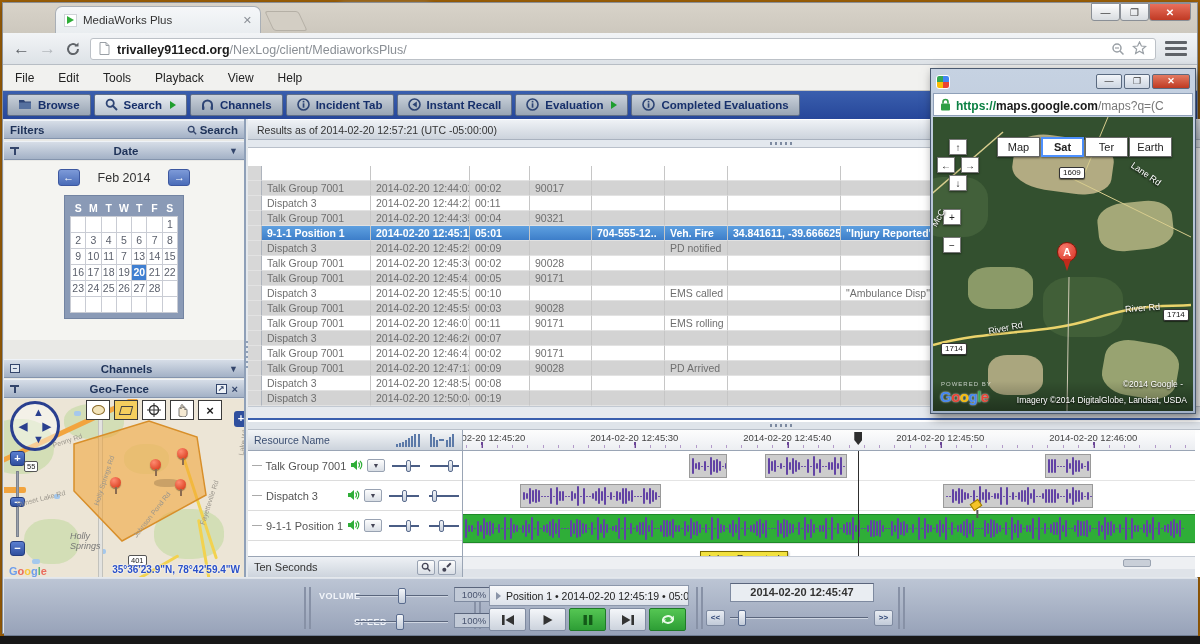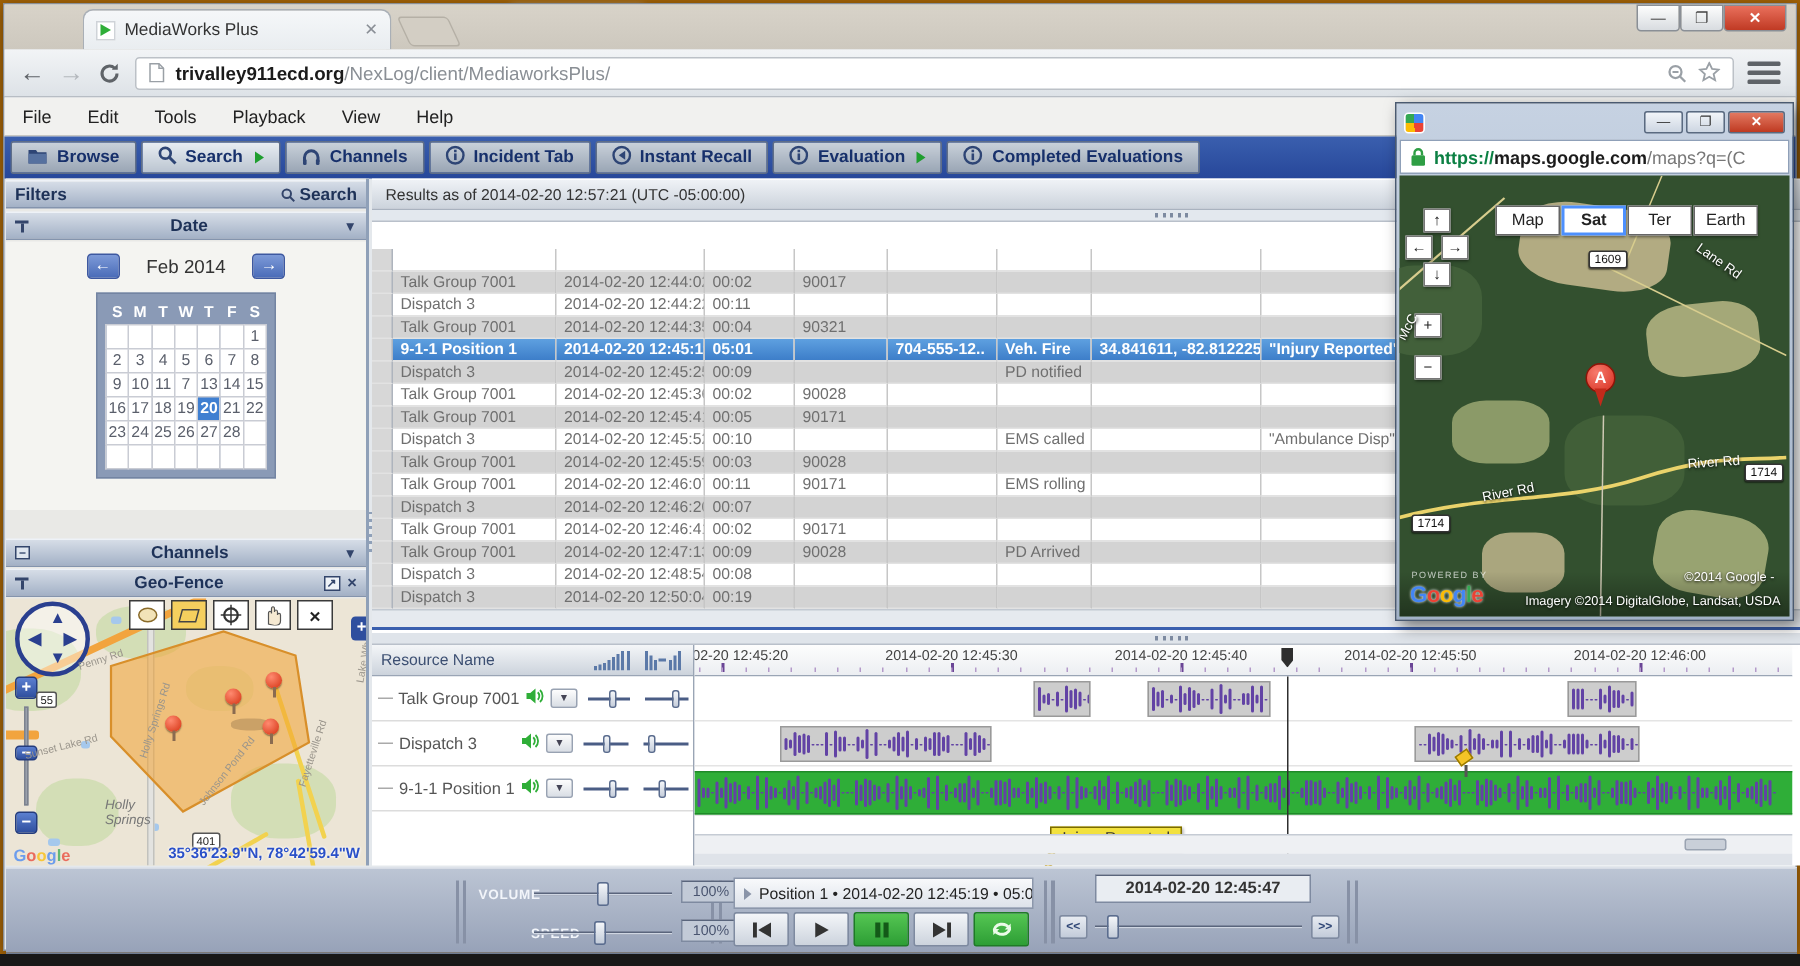--- a/index.html
+++ b/index.html
@@ -551,21 +551,21 @@
             <div class="tc" style="width: 354px;"></div>
           </div>
           <div class="trow sel">
             <div class="tc gutter" style="width: 14px;"></div>
             <div class="tc" style="width: 109px;">9-1-1 Position 1</div>
             <div class="tc" style="width: 99px;">2014-02-20 12:45:19</div>
             <div class="tc" style="width: 60px;">05:01</div>
             <div class="tc" style="width: 62px;"></div>
             <div class="tc" style="width: 73px;">704-555-12..</div>
             <div class="tc" style="width: 63px;">Veh. Fire</div>
-            <div class="tc" style="width: 113px;">34.841611, -82.812225</div>
+            <div class="tc" style="width: 113px;">34.841611, -39.666625</div>
             <div class="tc" style="width: 354px;">"Injury Reported"</div>
           </div>
           <div class="trow odd">
             <div class="tc gutter" style="width: 14px;"></div>
             <div class="tc" style="width: 109px;">Dispatch 3</div>
             <div class="tc" style="width: 99px;">2014-02-20 12:45:25</div>
             <div class="tc" style="width: 60px;">00:09</div>
             <div class="tc" style="width: 62px;"></div>
             <div class="tc" style="width: 73px;"></div>
             <div class="tc" style="width: 63px;">PD notified</div>
@@ -757,20 +757,36 @@
                 </svg></span>
               <span class="ddbtn">▼</span>
               <span class="mslider">
                 <span class="mhandle" style="left: 17px;"></span>
               </span>
               <span class="mslider">
                 <span class="mhandle" style="left: 10px;"></span>
               </span>
             </div>
           </div>
+        <div id="res-foot">
+          <span>Ten Seconds</span>
+          <span class="sp"></span>
+          <span class="ftbtn">
+              <svg width="10" height="10" viewBox="0 0 12 12">
+                <circle cx="5" cy="5" r="3.4" fill="none" stroke="#445" stroke-width="1.6"></circle>
+                <line x1="7.6" y1="7.6" x2="11" y2="11" stroke="#445" stroke-width="1.6"></line>
+              </svg>
+            </span>
+          <span class="ftbtn">
+              <svg width="10" height="10" viewBox="0 0 12 12">
+                <path d="M10.5 1.5L6 6" stroke="#445" stroke-width="2.4"></path>
+                <circle cx="2.8" cy="9.2" r="2.4" fill="#445"></circle>
+              </svg>
+            </span>
+        </div>
       </div>
 
       <div id="tl">
         <div id="ruler">
             <span class="rl" style="left: 18.3px;">2014-02-20 12:45:20</span>
             <span class="tick major" style="left: 18.3px; height: 6px;"></span>
             <span class="rl" style="left: 171.288px;">2014-02-20 12:45:30</span>
             <span class="tick major" style="left: 171.288px; height: 6px;"></span>
             <span class="rl" style="left: 324.276px;">2014-02-20 12:45:40</span>
             <span class="tick major" style="left: 324.276px; height: 6px;"></span>

